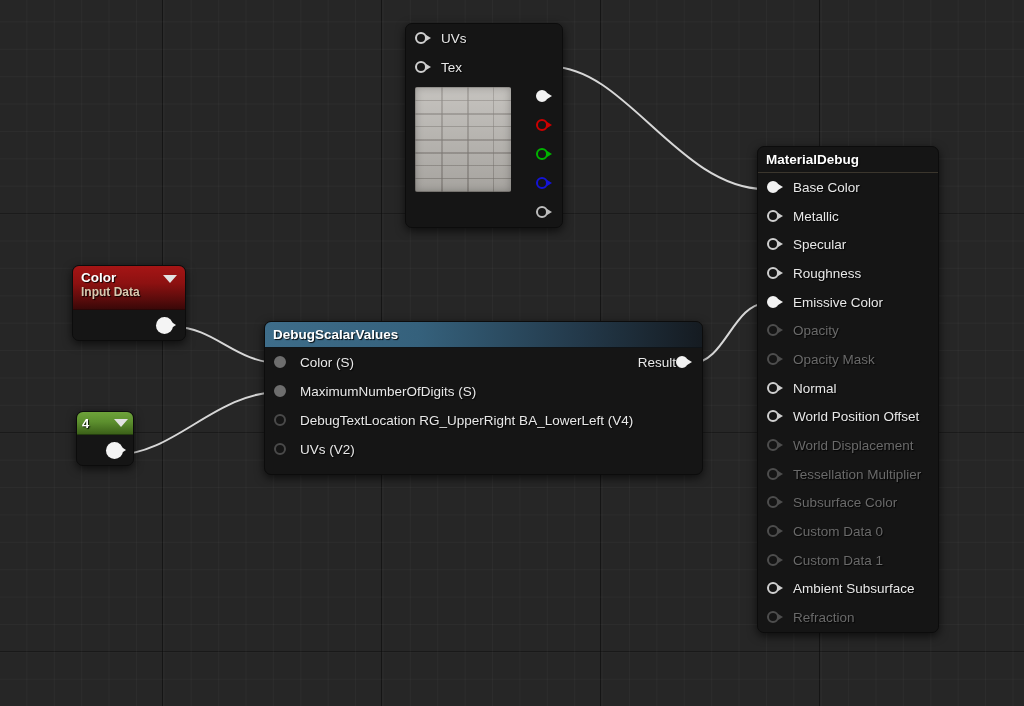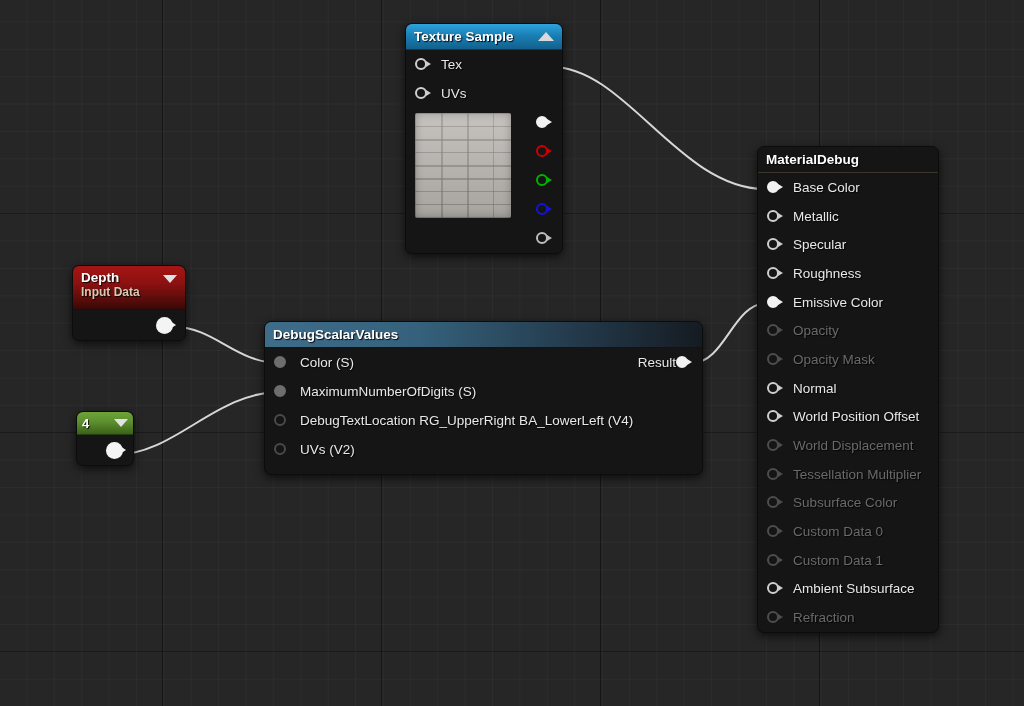--- a/index.html
+++ b/index.html
@@ -196,38 +196,34 @@
     <path d="M 552,67 C 625,67 680,189 765,189" stroke="#d7d7d7" stroke-width="2" fill="none"></path>
 
     <path d="M 174,327 C 215,327 235,363 280,363" stroke="#d7d7d7" stroke-width="2" fill="none"></path>
 
     <path d="M 114,455 C 175,455 215,392 280,392" stroke="#d7d7d7" stroke-width="2" fill="none"></path>
 
     <path d="M 692,363 C 725,363 733,303 767,303" stroke="#d7d7d7" stroke-width="2" fill="none"></path>
   </svg>
 
   <div class="node" id="node-texture-sample">
-    <div class="hdr">
-      <span class="hdr-title">Texture Sample</span>
-      <span class="tri up"></span>
-    </div>
     <div class="node-body">
+      <div class="row">
+        <span class="pin">
+          <span class="circ"></span>
+            <span class="tail"></span>
+        </span>
+        <span class="plabel">UVs</span>
+      </div>
       <div class="row">
         <span class="pin">
           <span class="circ"></span>
             <span class="tail"></span>
         </span>
         <span class="plabel">Tex</span>
-      </div>
-      <div class="row">
-        <span class="pin">
-          <span class="circ"></span>
-            <span class="tail"></span>
-        </span>
-        <span class="plabel">UVs</span>
       </div>
 
       <div class="tex-split">
         <div class="left">
           <div class="tex-preview"></div>
         </div>
         <div class="right">
           <div class="row out" style="height:29px">
             <span class="pin filled">
               <span class="circ"></span>
@@ -419,21 +415,21 @@
             <span class="circ"></span>
           </span>
         <span class="plabel">UVs (V2)</span>
       </div>
     </div>
   </div>
 
   <div class="node" id="node-time">
     <div class="hdr">
       <span class="time-txt">
-        <span class="hdr-title">Depth</span>
+        <span class="hdr-title">Color</span>
         <span class="hdr-sub">Input Data</span>
       </span>
       <span class="tri down" style="margin-top:5px"></span>
     </div>
     <div class="node-body time-body">
       <span class="bigpin">
         <span class="circ"></span>
           <span class="tail"></span>
       </span>
     </div>

